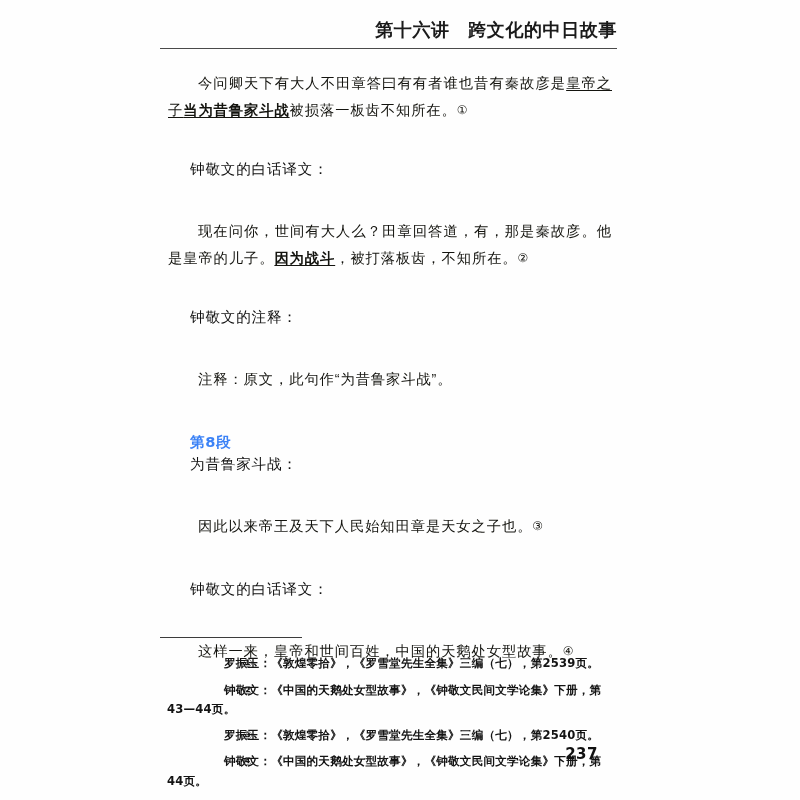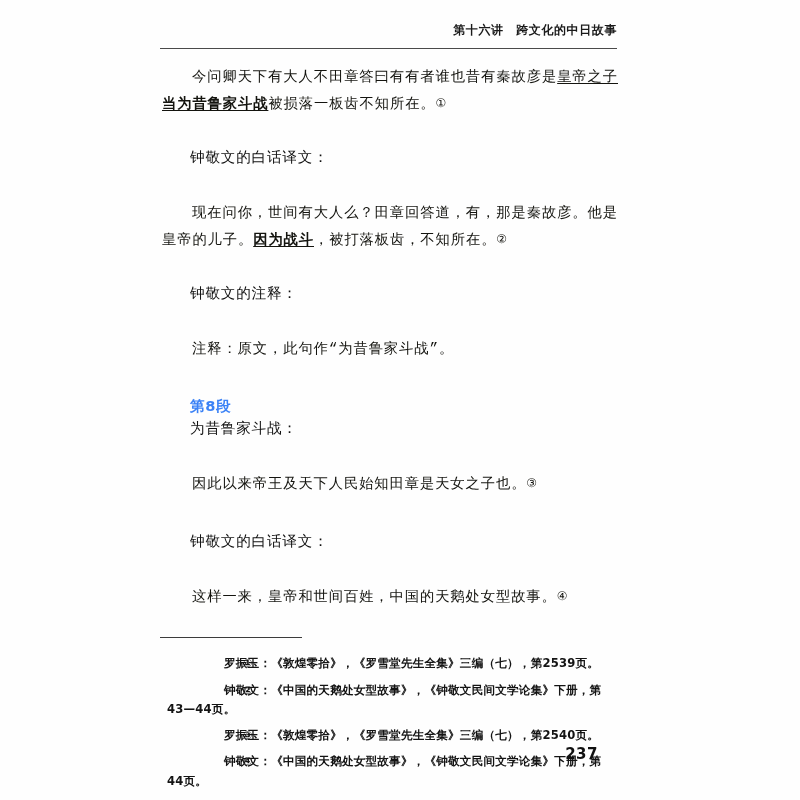--- a/index.html
+++ b/index.html
@@ -27,21 +27,21 @@
   
   .header-area {
     position: absolute;
     left: 160px;
     top: 22px;
     width: 457px;
   }
   .header-title {
     text-align: right;
     font-family: "DejaVu Sans", "Liberation Sans", sans-serif;
-    font-size: 12px;
+    font-size: 18px;
     font-weight: 700;
     letter-spacing: 0.6px;
     color: #1a1a1a;
     line-height: 16px;
   }
   .header-rule {
     position: absolute;
     left: 160px;
     top: 48px;
     width: 457px;
@@ -52,27 +52,27 @@
   
   .body-area {
     position: absolute;
     left: 160px;
     top: 62px;
     width: 460px;
   }
 
   
   .quote {
-    font-family: Liberation Mono, monospace;
+    font-family: Liberation Sans, sans-serif;
     font-size: 14.3px;
     line-height: 27px;
     color: #14140f;
     letter-spacing: 0.9px;
     text-align: justify;
-    margin: 2px;
+    margin: 8px;
   }
   .quote.indent2 {
     text-indent: 30px;
   }
   .quote.pad-left {
     padding-left: 30px;
   }
 
   
   .subhead {

